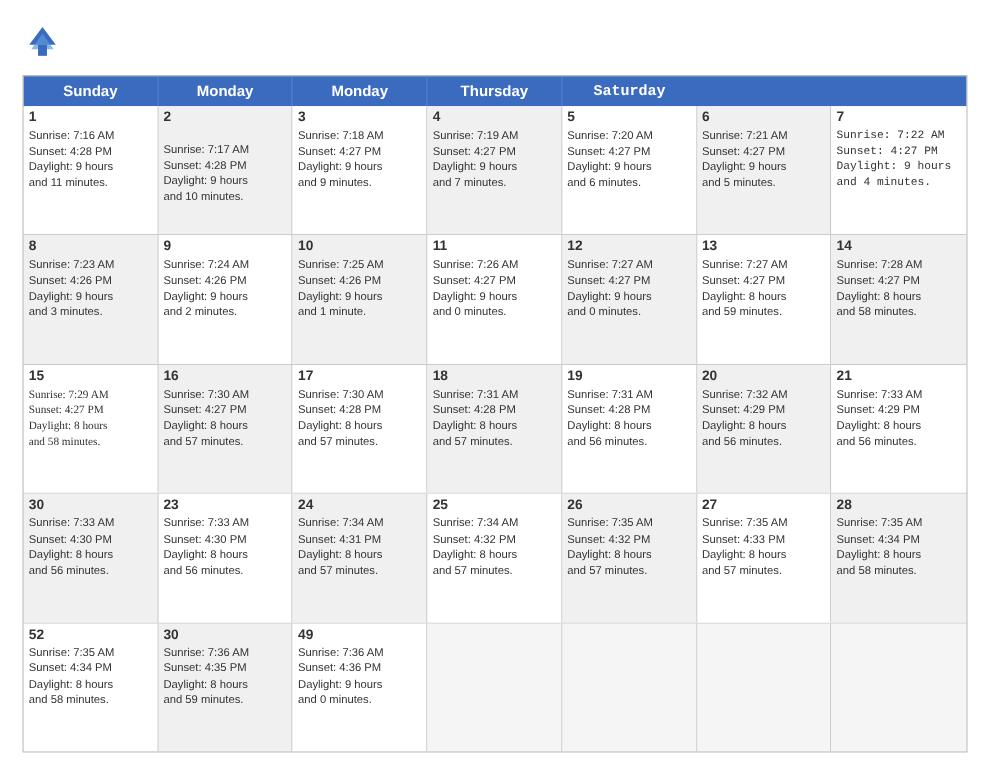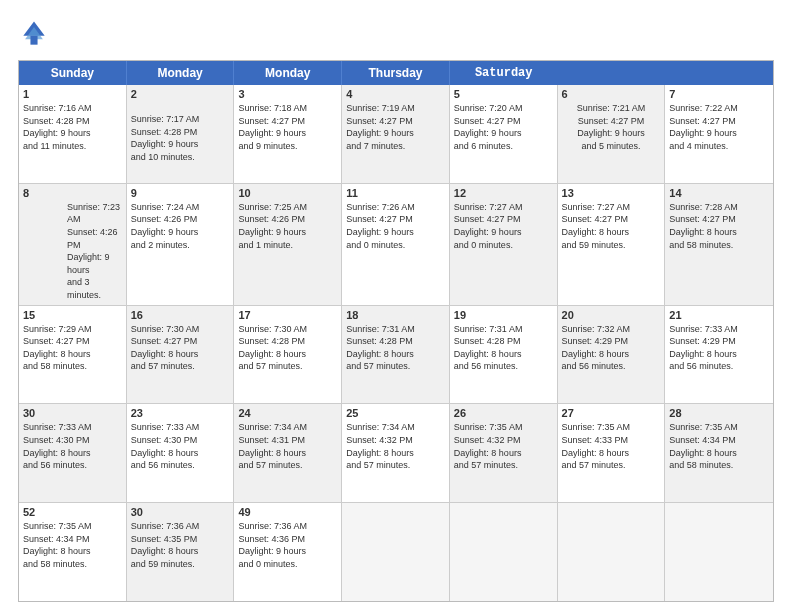--- a/index.html
+++ b/index.html
@@ -169,37 +169,37 @@
           </div>
           <div class="cal-cell">
             <div class="day-num">5</div>
             <div class="cell-info" style="white-space: pre-line;">Sunrise: 7:20 AM
 Sunset: 4:27 PM
 Daylight: 9 hours
 and 6 minutes.</div>
           </div>
           <div class="cal-cell shaded">
             <div class="day-num">6</div>
-            <div class="cell-info" style="white-space: pre-line; text-align: center;">Sunrise: 7:21 AM
+            <div class="cell-info" style="white-space: pre-line;">Sunrise: 7:21 AM
 Sunset: 4:27 PM
 Daylight: 9 hours
 and 5 minutes.</div>
           </div>
           <div class="cal-cell">
             <div class="day-num">7</div>
-            <div class="cell-info" style="white-space: pre-line;">Sunrise: 7:22 AM
+            <div class="cell-info" style="white-space: pre-line; font-family: Liberation Mono, monospace;">Sunrise: 7:22 AM
 Sunset: 4:27 PM
 Daylight: 9 hours
 and 4 minutes.</div>
           </div>
         </div>
         <div class="cal-row">
           <div class="cal-cell shaded">
             <div class="day-num">8</div>
-            <div class="cell-info" style="white-space: pre-line; margin-left: 44px;">Sunrise: 7:23 AM
+            <div class="cell-info" style="white-space: pre-line;">Sunrise: 7:23 AM
 Sunset: 4:26 PM
 Daylight: 9 hours
 and 3 minutes.</div>
           </div>
           <div class="cal-cell">
             <div class="day-num">9</div>
             <div class="cell-info" style="white-space: pre-line;">Sunrise: 7:24 AM
 Sunset: 4:26 PM
 Daylight: 9 hours
 and 2 minutes.</div>
@@ -236,21 +236,21 @@
             <div class="day-num">14</div>
             <div class="cell-info" style="white-space: pre-line;">Sunrise: 7:28 AM
 Sunset: 4:27 PM
 Daylight: 8 hours
 and 58 minutes.</div>
           </div>
         </div>
         <div class="cal-row">
           <div class="cal-cell">
             <div class="day-num">15</div>
-            <div class="cell-info" style="white-space: pre-line;">Sunrise: 7:29 AM
+            <div class="cell-info" style="white-space: pre-line; font-family: Liberation Serif, serif;">Sunrise: 7:29 AM
 Sunset: 4:27 PM
 Daylight: 8 hours
 and 58 minutes.</div>
           </div>
           <div class="cal-cell shaded">
             <div class="day-num">16</div>
             <div class="cell-info" style="white-space: pre-line;">Sunrise: 7:30 AM
 Sunset: 4:27 PM
 Daylight: 8 hours
 and 57 minutes.</div>

